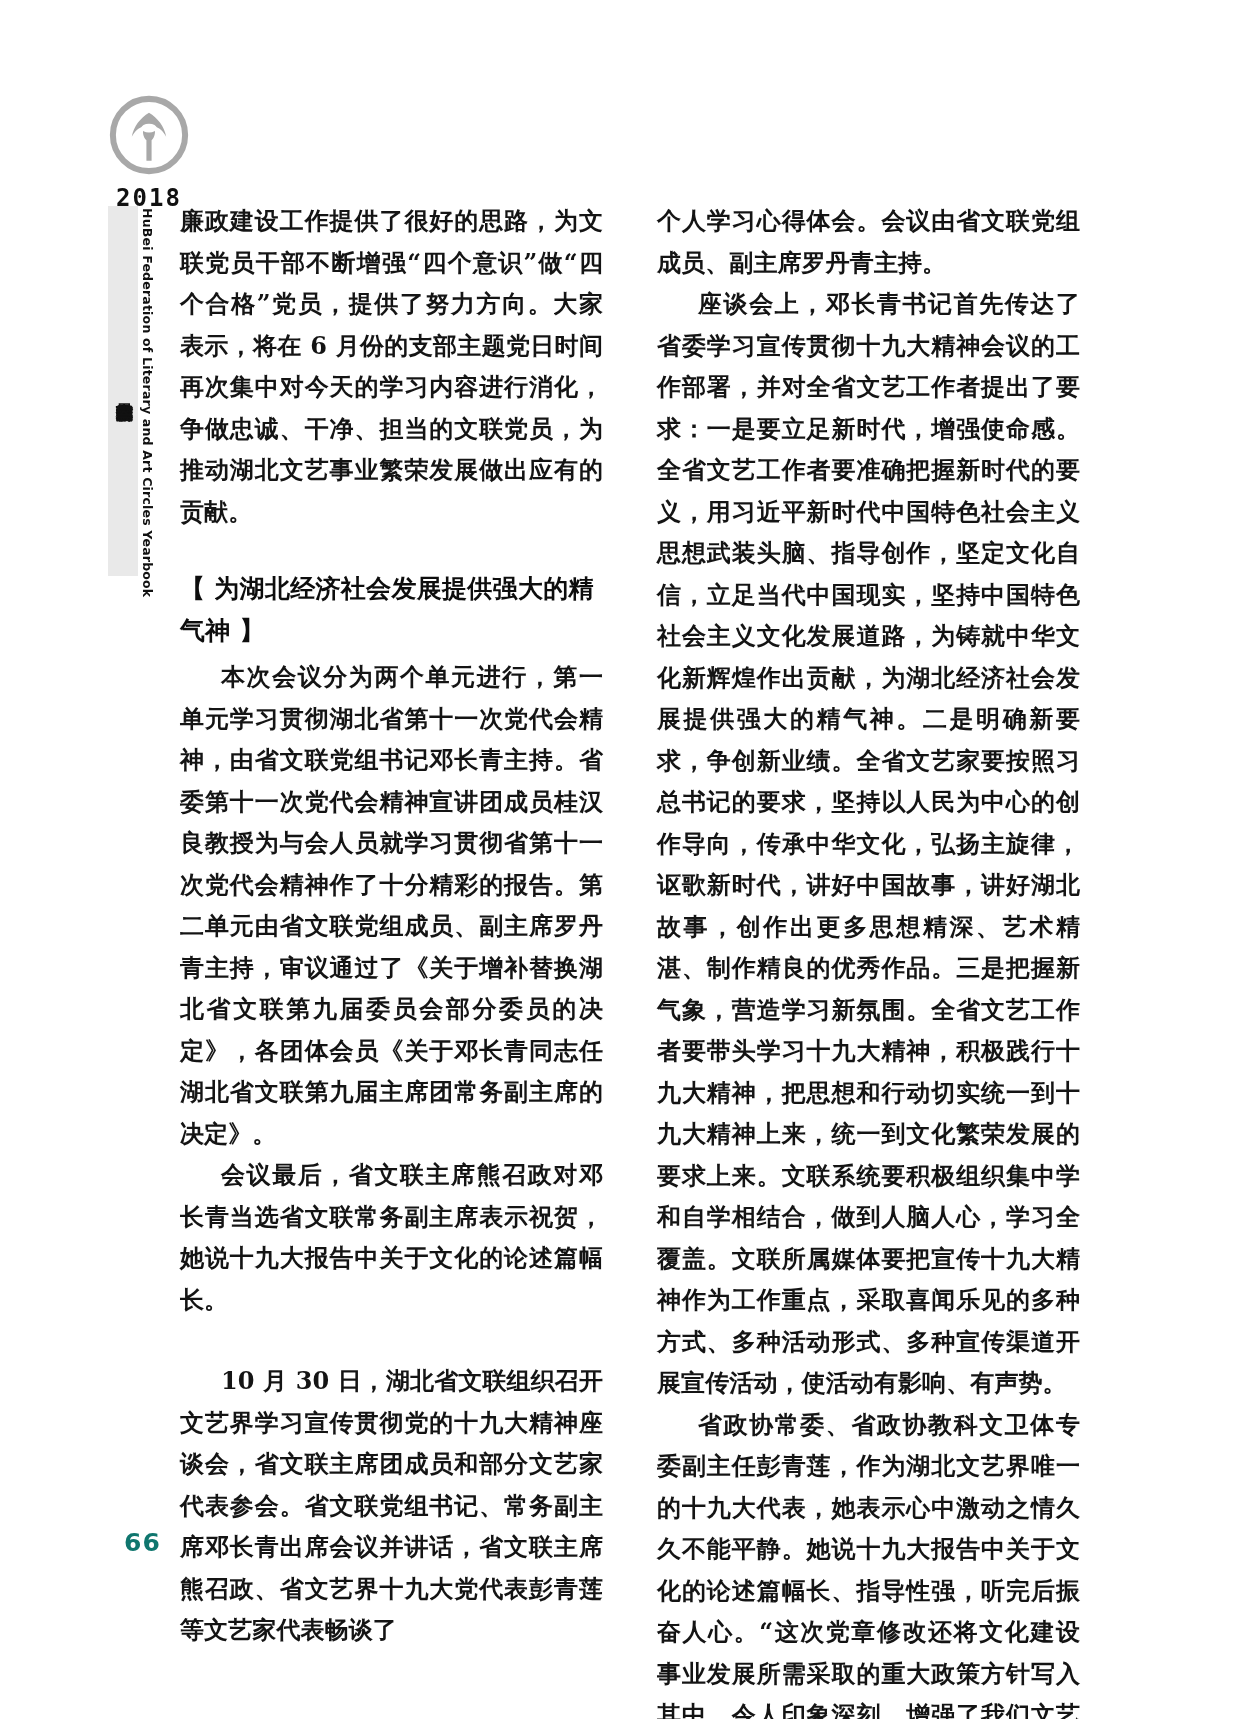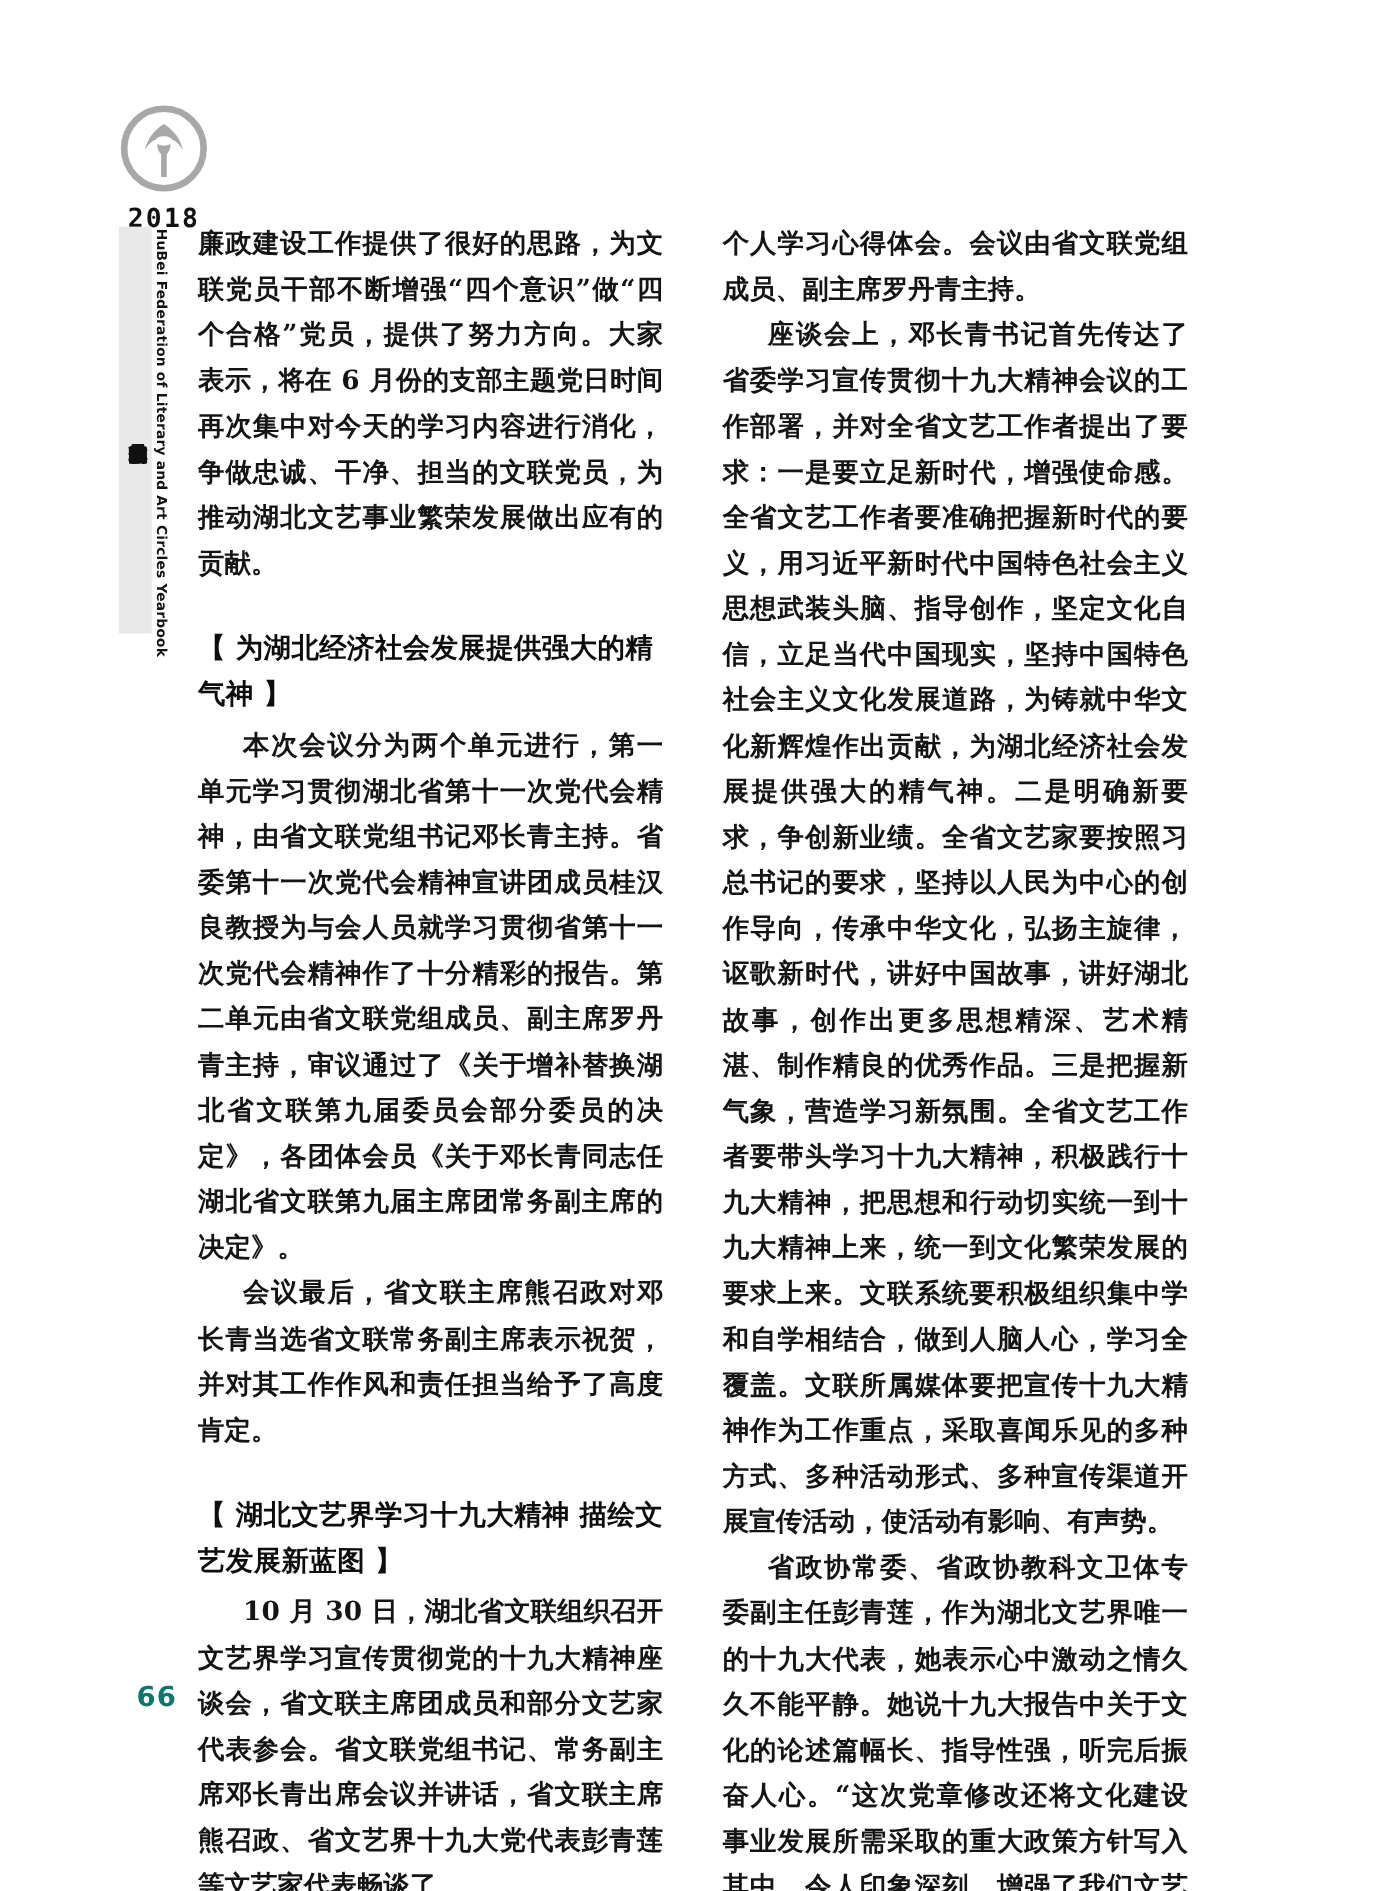--- a/index.html
+++ b/index.html
@@ -164,24 +164,23 @@
   <div class="columns">
 
     <div class="col">
       <p class="para">廉政建设工作提供了很好的思路，为文联党员干部不断增强“四个意识”做“四个合格”党员，提供了努力方向。大家表示，将在 6 月份的支部主题党日时间再次集中对今天的学习内容进行消化，争做忠诚、干净、担当的文联党员，为推动湖北文艺事业繁荣发展做出应有的贡献。</p>
 
       <div class="spacer-before-heading"></div>
       <h2 class="heading">【 为湖北经济社会发展提供强大的精气神 】</h2>
       <div class="spacer-after-heading"></div>
 
       <p class="para indent">本次会议分为两个单元进行，第一单元学习贯彻湖北省第十一次党代会精神，由省文联党组书记邓长青主持。省委第十一次党代会精神宣讲团成员桂汉良教授为与会人员就学习贯彻省第十一次党代会精神作了十分精彩的报告。第二单元由省文联党组成员、副主席罗丹青主持，审议通过了《关于增补替换湖北省文联第九届委员会部分委员的决定》，各团体会员《关于邓长青同志任湖北省文联第九届主席团常务副主席的决定》。</p>
-      <p class="para indent">会议最后，省文联主席熊召政对邓长青当选省文联常务副主席表示祝贺，并对其工作作风和责任担当给予了高度肯定。</p>
+      <p class="para indent">会议最后，省文联主席熊召政对邓长青当选省文联常务副主席表示祝贺，她说十九大报告中关于文化的论述篇幅长。</p>
 
       <div class="spacer-before-heading"></div>
-      <h2 class="heading">【 湖北文艺界学习十九大精神 描绘文艺发展新蓝图 】</h2>
       <div class="spacer-after-heading"></div>
 
       <p class="para indent">10 月 30 日，湖北省文联组织召开文艺界学习宣传贯彻党的十九大精神座谈会，省文联主席团成员和部分文艺家代表参会。省文联党组书记、常务副主席邓长青出席会议并讲话，省文联主席熊召政、省文艺界十九大党代表彭青莲等文艺家代表畅谈了</p>
     </div>
 
     <div class="col">
       <p class="para">个人学习心得体会。会议由省文联党组成员、副主席罗丹青主持。</p>
       <p class="para indent">座谈会上，邓长青书记首先传达了省委学习宣传贯彻十九大精神会议的工作部署，并对全省文艺工作者提出了要求：一是要立足新时代，增强使命感。全省文艺工作者要准确把握新时代的要义，用习近平新时代中国特色社会主义思想武装头脑、指导创作，坚定文化自信，立足当代中国现实，坚持中国特色社会主义文化发展道路，为铸就中华文化新辉煌作出贡献，为湖北经济社会发展提供强大的精气神。二是明确新要求，争创新业绩。全省文艺家要按照习总书记的要求，坚持以人民为中心的创作导向，传承中华文化，弘扬主旋律，讴歌新时代，讲好中国故事，讲好湖北故事，创作出更多思想精深、艺术精湛、制作精良的优秀作品。三是把握新气象，营造学习新氛围。全省文艺工作者要带头学习十九大精神，积极践行十九大精神，把思想和行动切实统一到十九大精神上来，统一到文化繁荣发展的要求上来。文联系统要积极组织集中学和自学相结合，做到人脑人心，学习全覆盖。文联所属媒体要把宣传十九大精神作为工作重点，采取喜闻乐见的多种方式、多种活动形式、多种宣传渠道开展宣传活动，使活动有影响、有声势。</p>
       <p class="para indent">省政协常委、省政协教科文卫体专委副主任彭青莲，作为湖北文艺界唯一的十九大代表，她表示心中激动之情久久不能平静。她说十九大报告中关于文化的论述篇幅长、指导性强，听完后振奋人心。“这次党章修改还将文化建设事业发展所需采取的重大政策方针写入其中，令人印象深刻，增强了我们文艺工作者的自信。”彭青莲说，作为一名文艺工作者，同时也是一名党员，在平时工作中，要有牺牲和奉献的精神，吃苦在前，享受在后，把自己的本职工作做好的同时，还要起引领和带头作用。</p>
 

